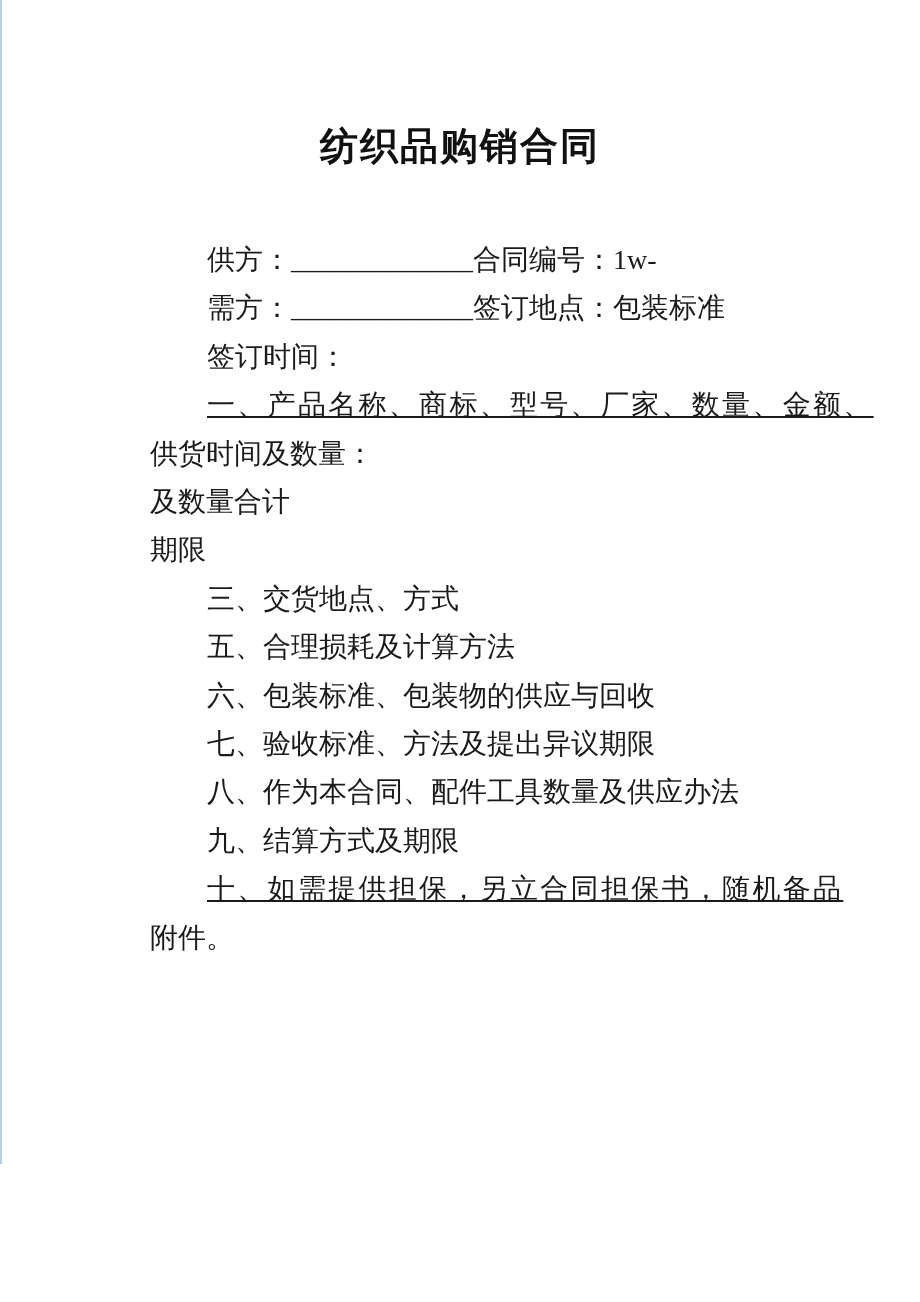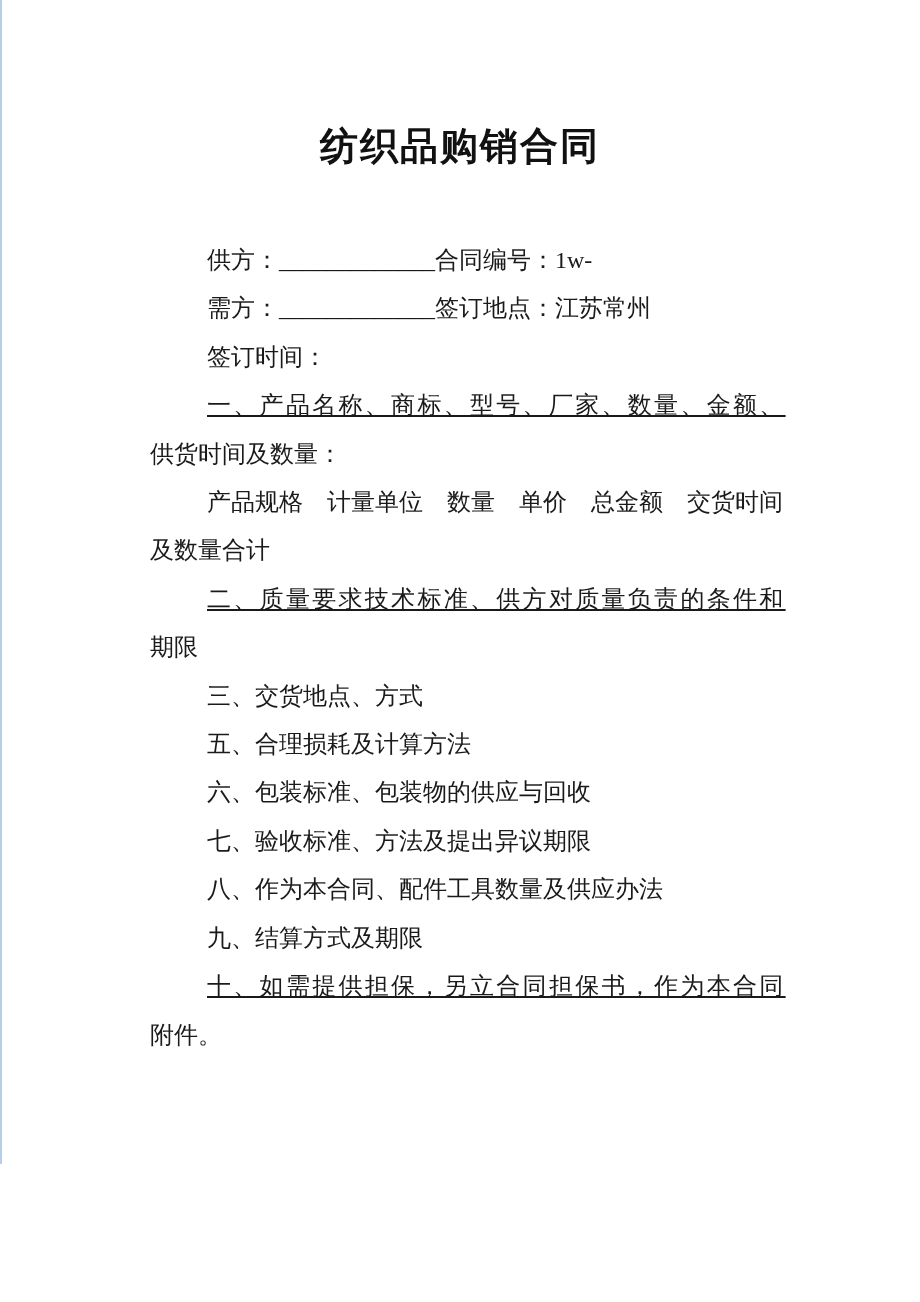--- a/index.html
+++ b/index.html
@@ -33,51 +33,49 @@
     font-weight: bold;
     color: #111111;
     letter-spacing: 2px;
   }
   .doc-body {
     margin-top: 66px;
     padding-left: 150px;
     padding-right: 115px;
   }
   .line {
-    font-size: 24px;
+    font-size: 28px;
     line-height: 48.4px;
     white-space: pre;
     color: #1a1a1a;
   }
   .line.indent {
     padding-left: 57px;
   }
   .line.spread {
     letter-spacing: 2.3px;
     text-decoration: underline;
   }
 </style>
 </head>
 <body>
 
 <div class="page" style="background: rgb(255, 255, 255);">
   <div class="left-accent" style="background: rgb(181, 207, 232);"></div>
   <h1 class="doc-title">纺织品购销合同</h1>
   <main class="doc-body">
       <div class="line indent">供方：_____________合同编号：1w-</div>
-      <div class="line indent">需方：_____________签订地点：江苏常州</div>
+      <div class="line indent">需方：_____________签订地点：包装标准</div>
       <div class="line indent">签订时间：</div>
       <div class="line indent spread">一、产品名称、商标、型号、厂家、数量、金额、</div>
       <div class="line">供货时间及数量：</div>
-      <div class="line indent">产品规格　计量单位　数量　单价　总金额　交货时间</div>
       <div class="line">及数量合计</div>
-      <div class="line indent spread">二、质量要求技术标准、供方对质量负责的条件和</div>
       <div class="line">期限</div>
       <div class="line indent">三、交货地点、方式</div>
       <div class="line indent">五、合理损耗及计算方法</div>
       <div class="line indent">六、包装标准、包装物的供应与回收</div>
       <div class="line indent">七、验收标准、方法及提出异议期限</div>
       <div class="line indent">八、作为本合同、配件工具数量及供应办法</div>
       <div class="line indent">九、结算方式及期限</div>
-      <div class="line indent spread">十、如需提供担保，另立合同担保书，作为本合同</div>
+      <div class="line indent spread">十、如需提供担保，另立合同担保书，随机备品</div>
       <div class="line">附件。</div>
     </main>
 </div>
 
 </body></html>

